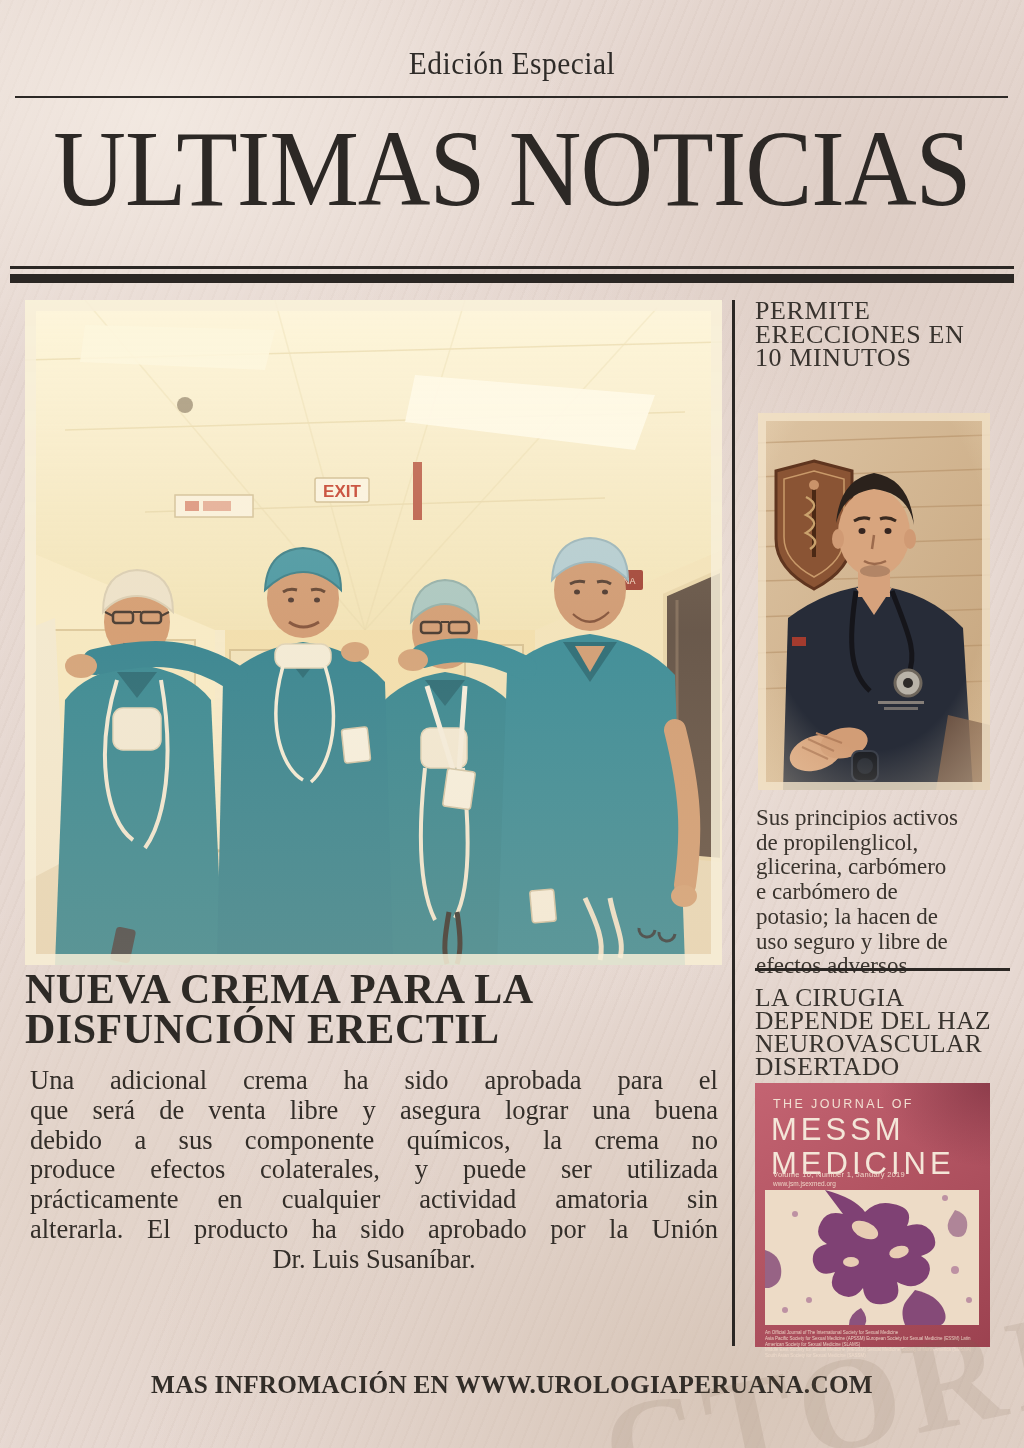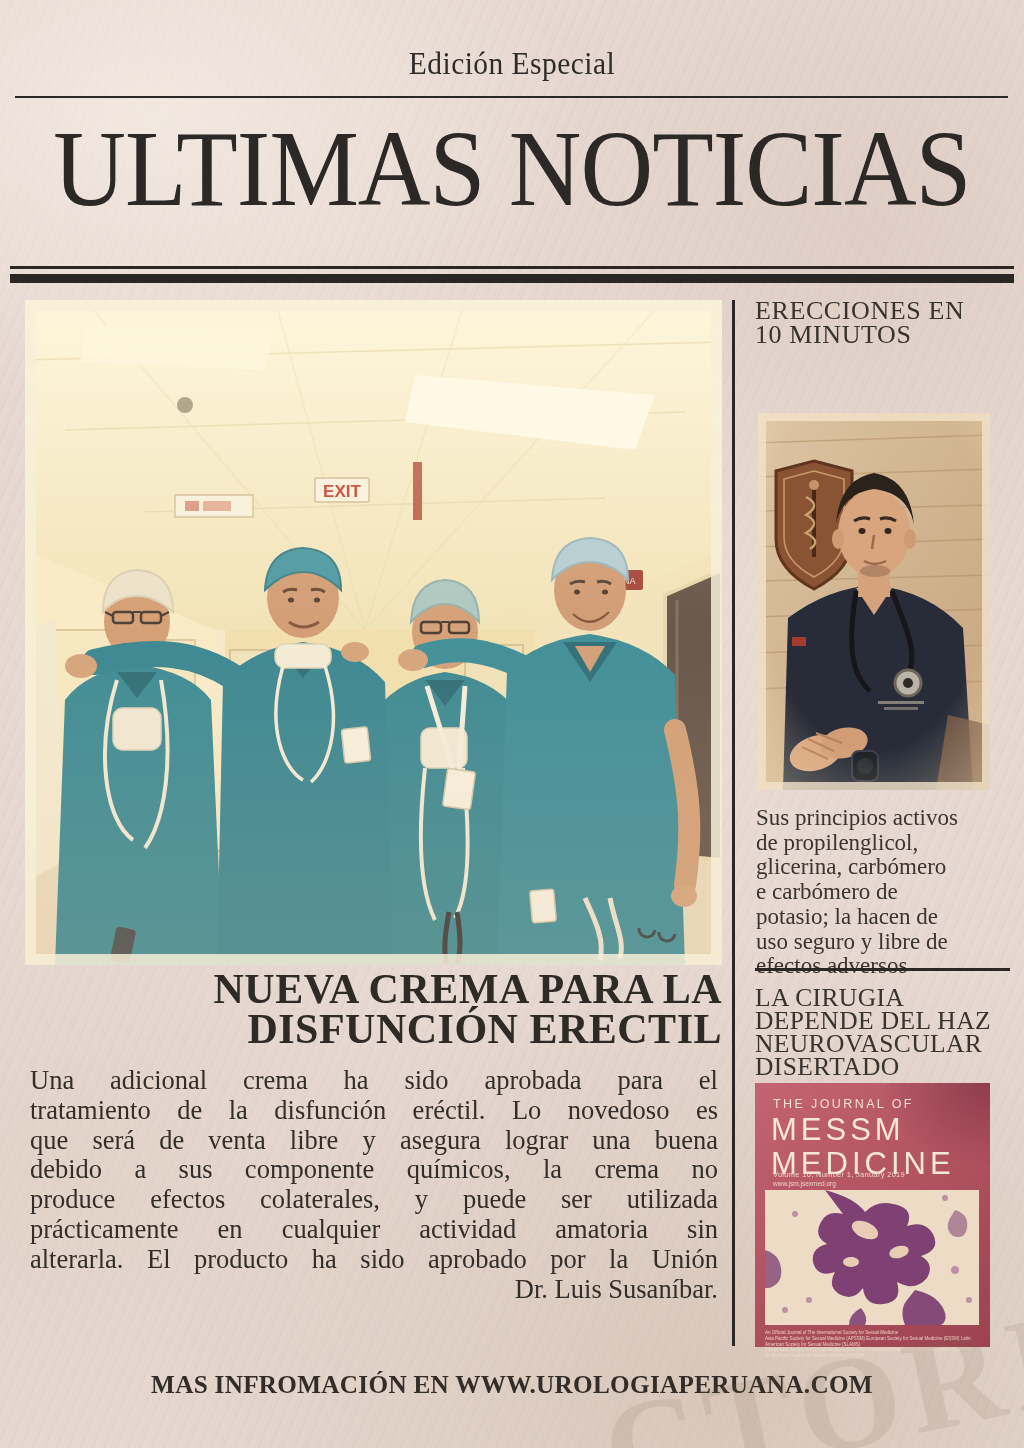--- a/index.html
+++ b/index.html
@@ -44,26 +44,26 @@
     font-family:"Liberation Sans", sans-serif;}
   .j-kicker{position:absolute; left:18px; top:14px; font-size:12.5px; letter-spacing:2.4px; color:#f2e0d2;}
   .j-title{position:absolute; left:16px; top:30px; font-size:31px; letter-spacing:4px;
     line-height:34px; color:#f4e6d8; font-weight:400;}
   .j-issue{position:absolute; left:18px; top:87px; font-size:7.5px; color:#f0d7c9; letter-spacing:0.3px;}
   .j-url{position:absolute; left:18px; top:97px; font-size:6.5px; color:#edd2c4;}
   .j-histology{position:absolute; left:10px; top:107px; width:214px; height:135px;}
   .j-footnotes{position:absolute; left:10px; top:247px; width:216px;
     font-size:4.5px; line-height:5.8px; color:#f0dccc; opacity:0.9;}
 
-  .headline{position:absolute; left:25px; top:970px; width:697px; text-align:right;
+  .headline{position:absolute; left:25px; top:970px; width:697px; text-align:left;
     font-weight:bold; font-size:42px; line-height:39.5px; letter-spacing:0.5px; color:#2e2a26;}
   .body-text{position:absolute; left:30px; top:1066px; width:688px;
     font-size:26.5px; line-height:29.8px; color:#332e29;}
   .body-line{text-align:justify; text-align-last:justify;}
-  .body-line-last{text-align:right;}
+  .body-line-last{text-align:center;}
   .footer{position:absolute; left:0; right:0; top:1370px; text-align:center;
     font-weight:bold; font-size:26px; letter-spacing:0.3px; color:#322d28; transform:scaleX(0.97);}
   .watermark{position:absolute; left:600px; top:1318px; font-size:132px; font-weight:bold;
     color:rgba(125,98,78,0.13); transform:rotate(-12deg); letter-spacing:8px; white-space:nowrap;}
 </style>
 </head>
 <body>
 
 <div class="page">
 
@@ -223,20 +223,21 @@
       </g>
 
       <rect x="0" y="0" width="697" height="665" fill="url(#warm)"></rect>
       <rect x="5" y="5" width="687" height="655" fill="none" stroke="#f7efd8" stroke-width="12" opacity="0.85"></rect>
     </svg>
   </div>
 
   <div class="v-divider"></div>
 
   <div class="sb-heading">
+      <div class="sbh-line">PERMITE</div>
       <div class="sbh-line">ERECCIONES EN</div>
       <div class="sbh-line">10 MINUTOS</div>
     </div>
 
   <div class="doctor-photo">
     <svg viewBox="0 0 232 377" preserveAspectRatio="none">
       <defs>
         <linearGradient id="wood" x1="0" y1="0" x2="1" y2="1">
           <stop offset="0" stop-color="#ddc4a3"></stop>
             <stop offset="1" stop-color="#c5a47c"></stop>
@@ -352,21 +353,20 @@
       </div>
   </div>
 
   <div class="headline">
       <div class="headline-line">NUEVA CREMA PARA LA</div>
       <div class="headline-line">DISFUNCIÓN ERECTIL</div>
     </div>
 
   <div class="body-text">
       <div class="body-line">Una adicional crema ha sido aprobada para el</div>
-      <div class="body-line">tratamiento de la disfunción eréctil. Lo novedoso es</div>
       <div class="body-line">que será de venta libre y asegura lograr una buena</div>
       <div class="body-line">debido a sus componente químicos, la crema no</div>
       <div class="body-line">produce efectos colaterales, y puede ser utilizada</div>
       <div class="body-line">prácticamente en cualquier actividad amatoria sin</div>
       <div class="body-line">alterarla. El producto ha sido aprobado por la Unión</div>
       <div class="body-line-last">Dr. Luis Susaníbar.</div>
     </div>
 
   <div class="footer">MAS INFROMACIÓN EN WWW.UROLOGIAPERUANA.COM</div>
 

